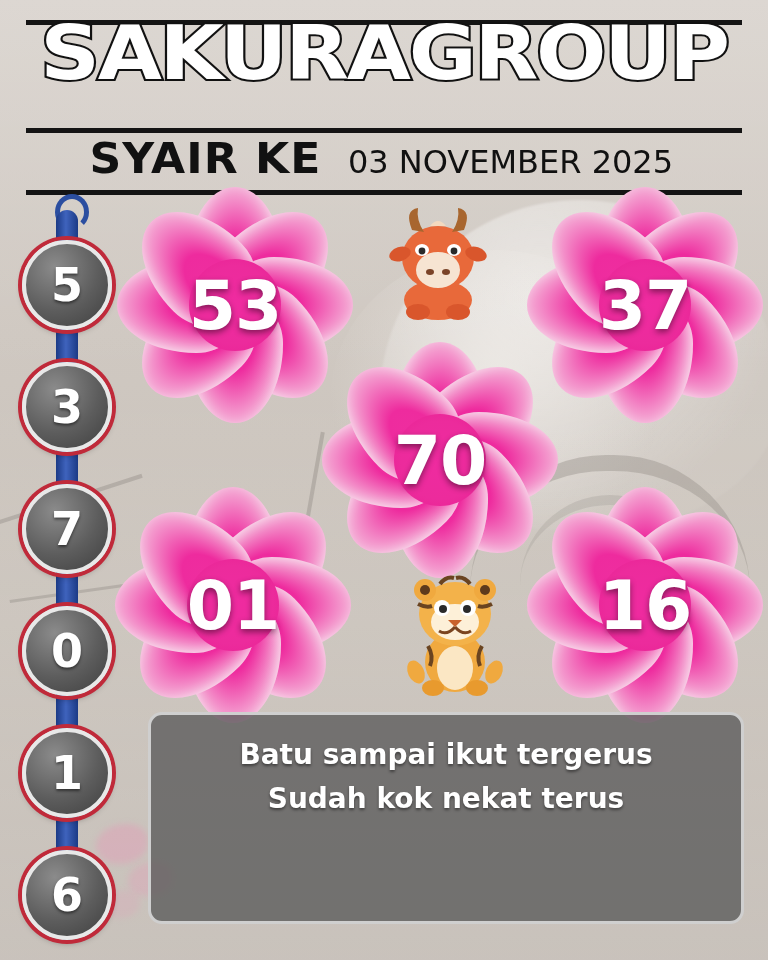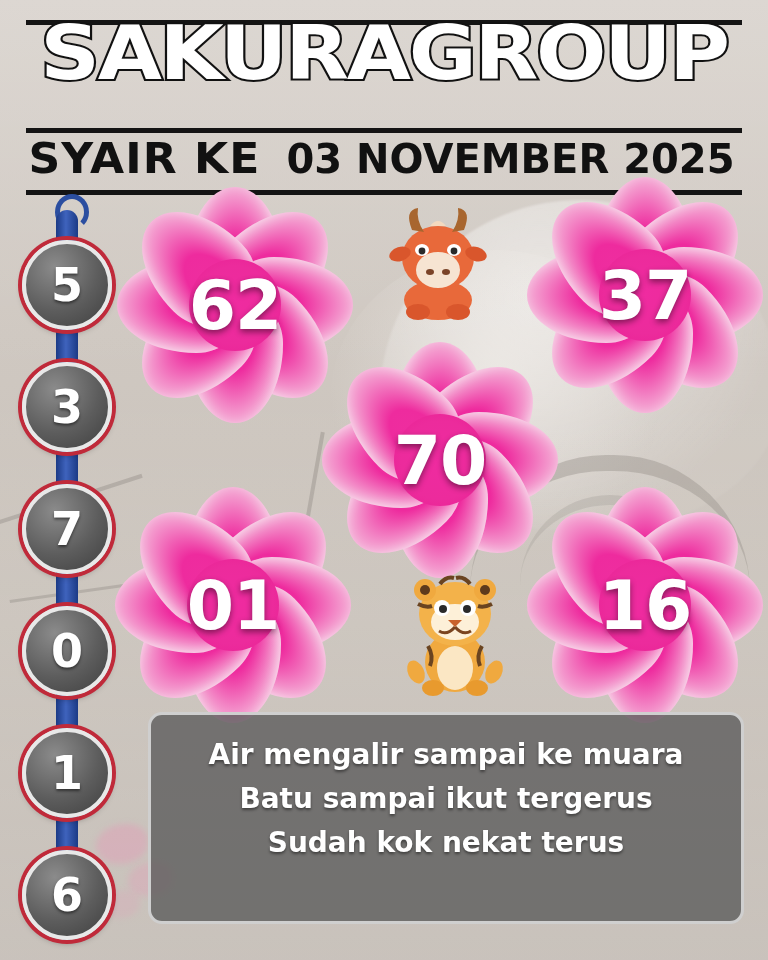--- a/index.html
+++ b/index.html
@@ -143,22 +143,22 @@
   .syair-ke {
     font-weight: bold;
     font-size: 42px;
     letter-spacing: 1px;
     color: #111111;
     text-transform: uppercase;
     transform: scaleX(1.05);
     display: inline-block;
   }
   .date-txt {
-    font-weight: bold;
-    font-size: 40px;
+    font-weight: normal;
+    font-size: 32px;
     letter-spacing: 0px;
     color: #111111;
     text-transform: uppercase;
     margin-left: 32px;
     display: inline-block;
   }
 
   
   .rail {
     position: absolute;
@@ -330,24 +330,24 @@
   <div class="flower" style="left:120px;top:190px;">
     <div class="petal" style="transform:rotate(0deg);"></div>
     <div class="petal" style="transform:rotate(45deg);"></div>
     <div class="petal" style="transform:rotate(90deg);"></div>
     <div class="petal" style="transform:rotate(135deg);"></div>
     <div class="petal" style="transform:rotate(180deg);"></div>
     <div class="petal" style="transform:rotate(225deg);"></div>
     <div class="petal" style="transform:rotate(270deg);"></div>
     <div class="petal" style="transform:rotate(315deg);"></div>
     <div class="core"></div>
-    <div class="num">62</div>
-  </div>
-
-  <div class="flower" style="left:530px;top:180px;">
+    <div class="num">53</div>
+  </div>
+
+  <div class="flower" style="left:530px;top:190px;">
     <div class="petal" style="transform:rotate(0deg);"></div>
     <div class="petal" style="transform:rotate(45deg);"></div>
     <div class="petal" style="transform:rotate(90deg);"></div>
     <div class="petal" style="transform:rotate(135deg);"></div>
     <div class="petal" style="transform:rotate(180deg);"></div>
     <div class="petal" style="transform:rotate(225deg);"></div>
     <div class="petal" style="transform:rotate(270deg);"></div>
     <div class="petal" style="transform:rotate(315deg);"></div>
     <div class="core"></div>
     <div class="num">37</div>
@@ -437,18 +437,17 @@
       <path d="M55 67 q-8 9 -16 4" stroke="#7a4420" stroke-width="3" fill="none"></path>
       <path d="M55 67 q8 9 16 4" stroke="#7a4420" stroke-width="3" fill="none"></path>
       <path d="M18 44 q8 4 14 2" stroke="#6a4420" stroke-width="4" fill="none"></path>
       <path d="M92 44 q-8 4 -14 2" stroke="#6a4420" stroke-width="4" fill="none"></path>
       <path d="M40 24 q6 -8 14 -6" stroke="#6a4420" stroke-width="4" fill="none"></path>
       <path d="M70 24 q-6 -8 -14 -6" stroke="#6a4420" stroke-width="4" fill="none"></path>
     </svg>
   </div>
 
   <div class="verse">
-    <div class="verse-line">Air mengalir sampai ke muara</div>
     <div class="verse-line">Batu sampai ikut tergerus</div>
     <div class="verse-line">Sudah kok nekat terus</div>
   </div>
 
 </div>
 
 </body></html>

